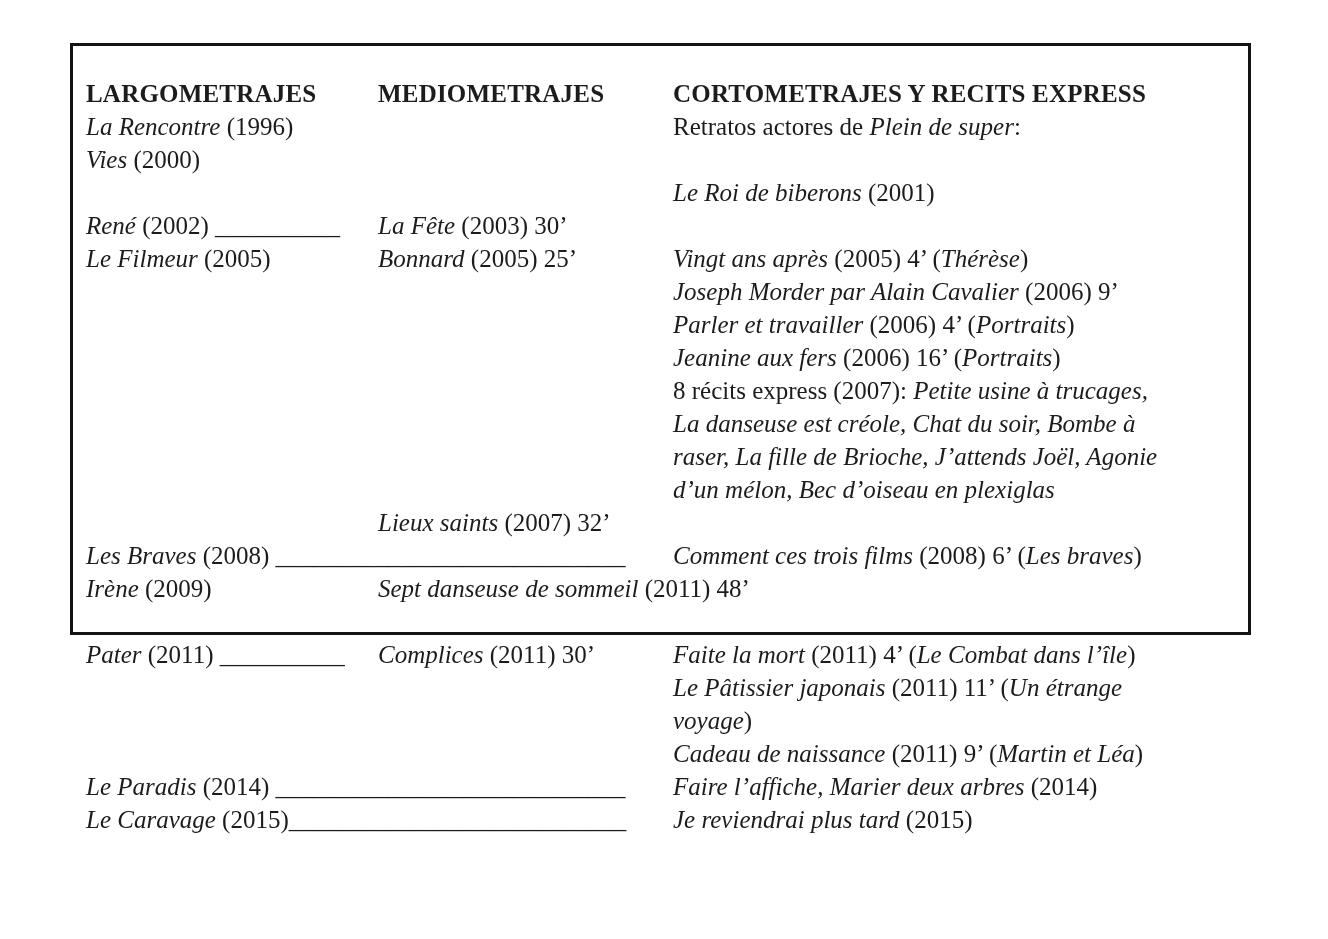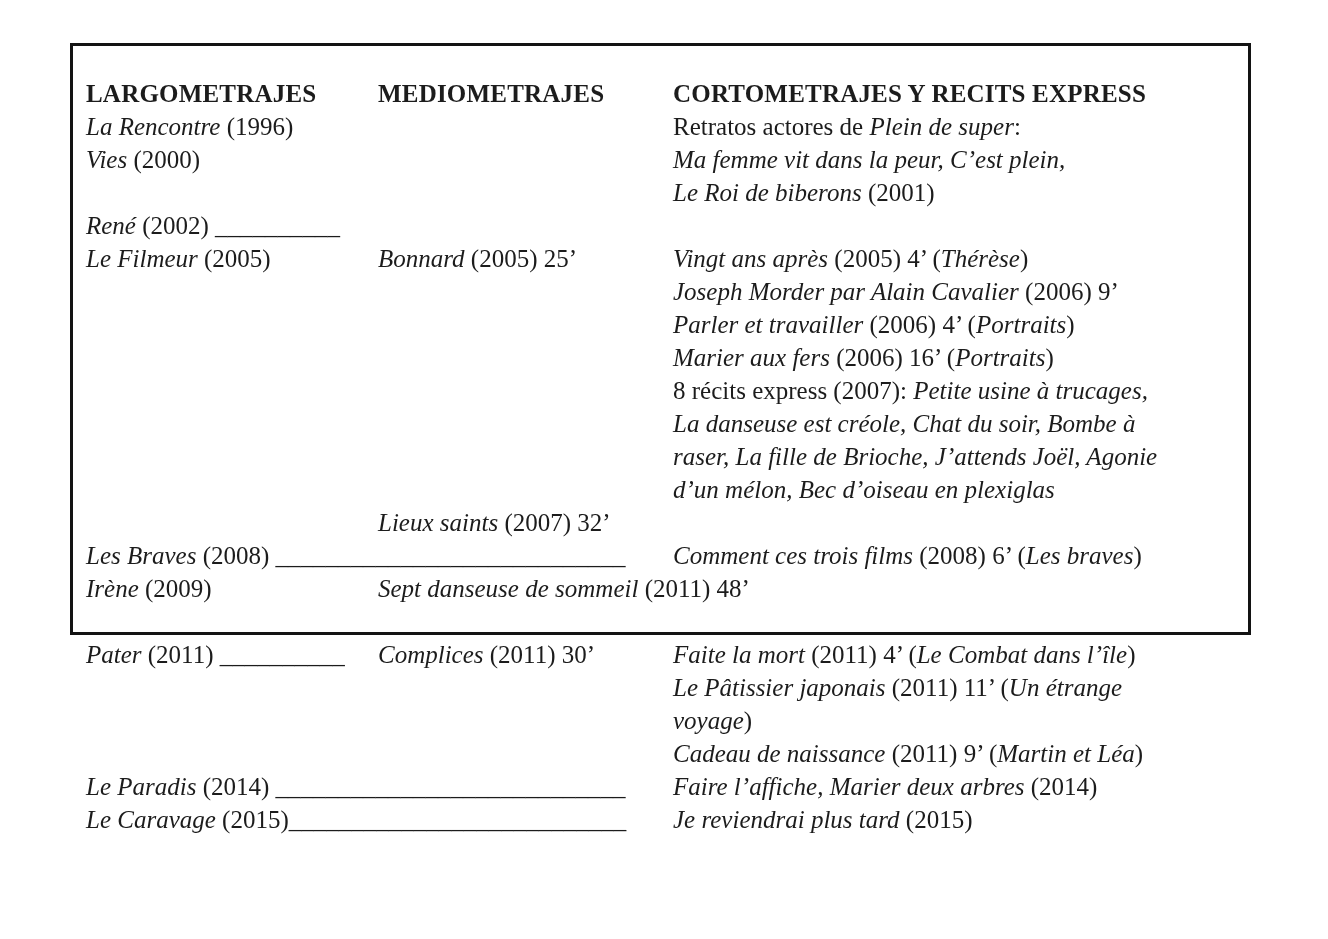--- a/index.html
+++ b/index.html
@@ -59,41 +59,41 @@
         <div class="cell c0"><span class="bd">LARGOMETRAJES</span></div>
         <div class="cell c2"><span class="bd">CORTOMETRAJES Y RECITS EXPRESS</span></div>
         <div class="cell c1"><span class="bd">MEDIOMETRAJES</span></div>
       </div>
       <div class="row" style="top: 33px;">
         <div class="cell c0"><span class="it">La Rencontre</span><span> (1996)</span></div>
         <div class="cell c2"><span>Retratos actores de </span><span class="it">Plein de super</span><span>:</span></div>
       </div>
       <div class="row" style="top: 66px;">
         <div class="cell c0"><span class="it">Vies</span><span> (2000)</span></div>
-        <div class="cell c2"><span class="it">Ma femme vit dans la peur, C’est plein,</span></div>
       </div>
       <div class="row" style="top: 99px;">
         <div class="cell c2"><span class="it">Le Roi de biberons</span><span> (2001)</span></div>
       </div>
       <div class="row" style="top: 132px;">
         <div class="cell c0"><span class="it">René</span><span> (2002) __________</span></div>
+        <div class="cell c1"><span class="it">La Fête</span><span> (2003) 30’</span></div>
       </div>
       <div class="row" style="top: 165px;">
         <div class="cell c0"><span class="it">Le Filmeur</span><span> (2005)</span></div>
         <div class="cell c1"><span class="it">Bonnard</span><span> (2005) 25’</span></div>
         <div class="cell c2"><span class="it">Vingt ans après</span><span> (2005) 4’ (</span><span class="it">Thérèse</span><span>)</span></div>
       </div>
       <div class="row" style="top: 198px;">
         <div class="cell c2"><span class="it">Joseph Morder par Alain Cavalier</span><span> (2006) 9’</span></div>
       </div>
       <div class="row" style="top: 231px;">
         <div class="cell c2"><span class="it">Parler et travailler</span><span> (2006) 4’ (</span><span class="it">Portraits</span><span>)</span></div>
       </div>
       <div class="row" style="top: 264px;">
-        <div class="cell c2"><span class="it">Marier aux fers</span><span> (2006) 16’ (</span><span class="it">Portraits</span><span>)</span></div>
+        <div class="cell c2"><span class="it">Jeanine aux fers</span><span> (2006) 16’ (</span><span class="it">Portraits</span><span>)</span></div>
       </div>
       <div class="row" style="top: 297px;">
         <div class="cell c2"><span>8 récits express (2007): </span><span class="it">Petite usine à trucages,</span></div>
       </div>
       <div class="row" style="top: 330px;">
         <div class="cell c2"><span class="it">La danseuse est créole, Chat du soir, Bombe à</span></div>
       </div>
       <div class="row" style="top: 363px;">
         <div class="cell c2"><span class="it">raser, La fille de Brioche, J’attends Joël, Agonie</span></div>
       </div>

